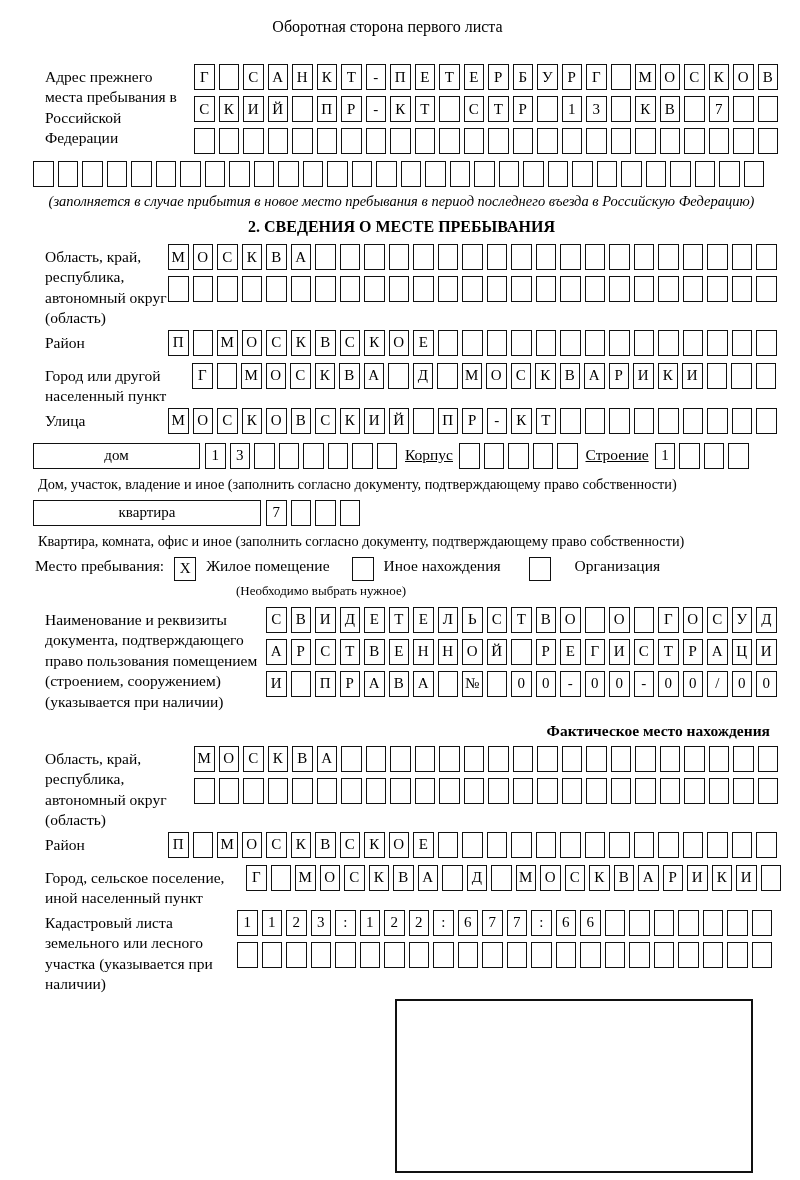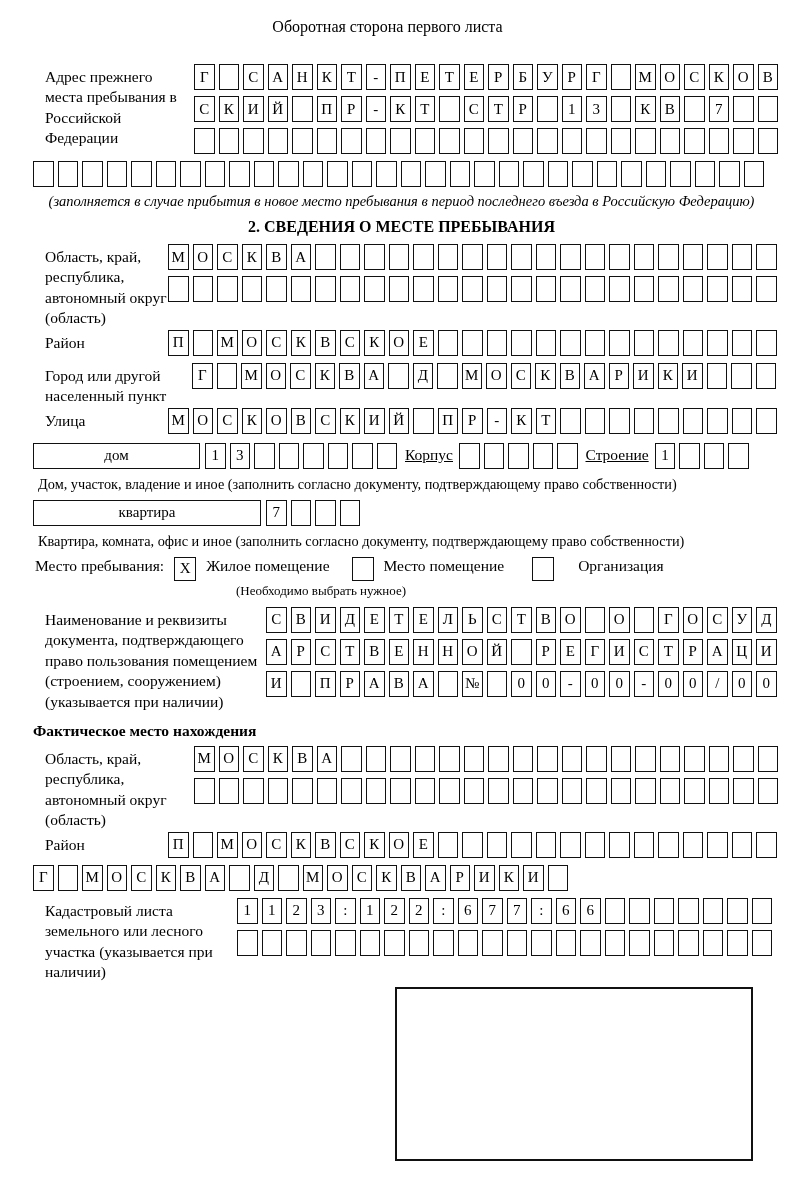--- a/index.html
+++ b/index.html
@@ -17,21 +17,21 @@
 
   .frow{display:flex;align-items:flex-start;margin-bottom:1px;}
   .flabel{flex:none;font-size:15.5px;line-height:1.32;padding-top:3px;margin-left:12px;}
   .rows-stack{display:flex;flex-direction:column;}
 
   .w149{width:149px;} .w123{width:123px;} .w147{width:147px;}
   .w201{width:201px;} .w192{width:192px;} .w221{width:221px;}
 
   .center-note{text-align:center;font-size:14.5px;margin:2px 0 6px 0;font-style:italic;}
   .section-title{text-align:center;font-weight:bold;font-size:16px;margin:8px 0 8px 0;}
-  .sub-title{text-align:left;font-weight:bold;font-size:15.5px;margin:10px 0 6px 0;}
+  .sub-title{text-align:right;font-weight:bold;font-size:15.5px;margin:10px 0 6px 0;}
 
   .widebox{flex:none;box-sizing:border-box;border:1.7px solid #111;height:26px;
     display:flex;align-items:center;justify-content:center;font-size:15px;margin-right:5px;}
   .widebox.dom{width:167px;} .widebox.kvartira{width:228px;}
   .inline-lbl{font-size:15.5px;padding:3px 6px 0 8px;flex:none;text-decoration:underline;}
 
   .small-caption{font-size:14.3px;margin:1px 0 7px 5px;}
 
   .stay-row{display:flex;font-size:15.5px;margin:2px 0 2px 2px;}
   .chk{flex:none;width:22px;height:24px;box-sizing:border-box;border:1.7px solid #111;
@@ -360,21 +360,21 @@
         <div class="cell"></div>
       </div>
   </div>
   <div class="small-caption">Квартира, комната, офис и иное (заполнить согласно документу, подтверждающему право собственности)</div>
 
   <div class="stay-row">
     <span>Место пребывания:</span>
     <span class="chk">X</span>
     <span>Жилое помещение</span>
     <span class="chk" style="margin-left:22px;"></span>
-    <span>Место помещение</span>
+    <span>Иное нахождения</span>
     <span class="chk" style="margin-left:28px;margin-right:24px;"></span>
     <span>Организация</span>
   </div>
   <div class="stay-note">(Необходимо выбрать нужное)</div>
 
   <div class="frow">
     <div class="flabel w221">Наименование и реквизиты документа, подтверждающего право пользования помещением (строением, сооружением) (указывается при наличии)</div>
     <div class="rows-stack">
       <div class="cells">
           <div class="cell">С</div>
@@ -533,20 +533,21 @@
         <div class="cell"></div>
         <div class="cell"></div>
         <div class="cell"></div>
         <div class="cell"></div>
         <div class="cell"></div>
         <div class="cell"></div>
       </div>
   </div>
 
   <div class="frow">
+    <div class="flabel w201">Город, сельское поселение, иной населенный пункт</div>
     <div class="cells">
         <div class="cell">Г</div>
         <div class="cell"></div>
         <div class="cell">М</div>
         <div class="cell">О</div>
         <div class="cell">С</div>
         <div class="cell">К</div>
         <div class="cell">В</div>
         <div class="cell">А</div>
         <div class="cell"></div>

